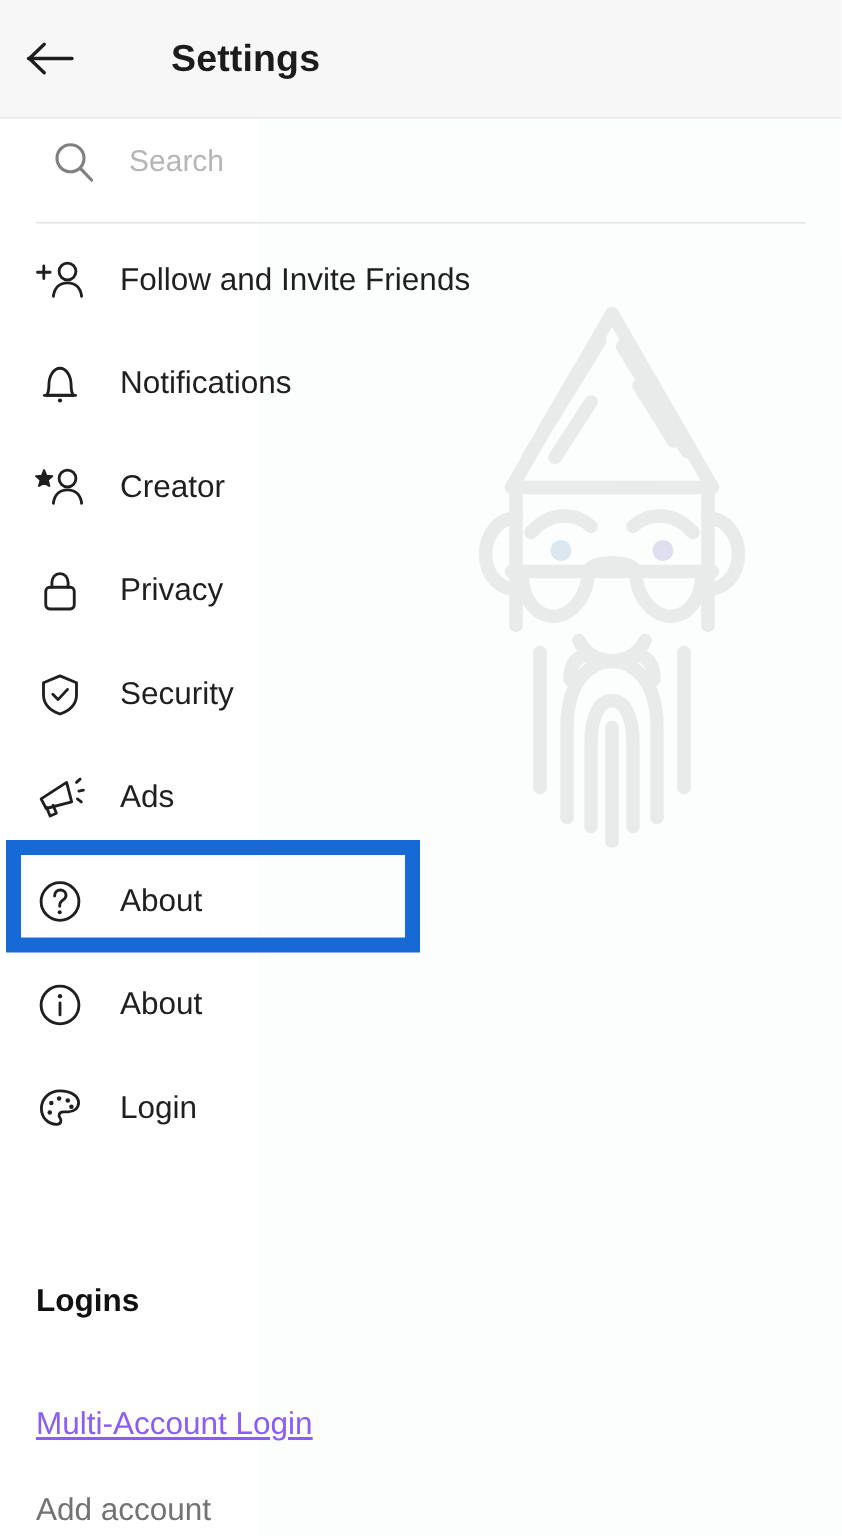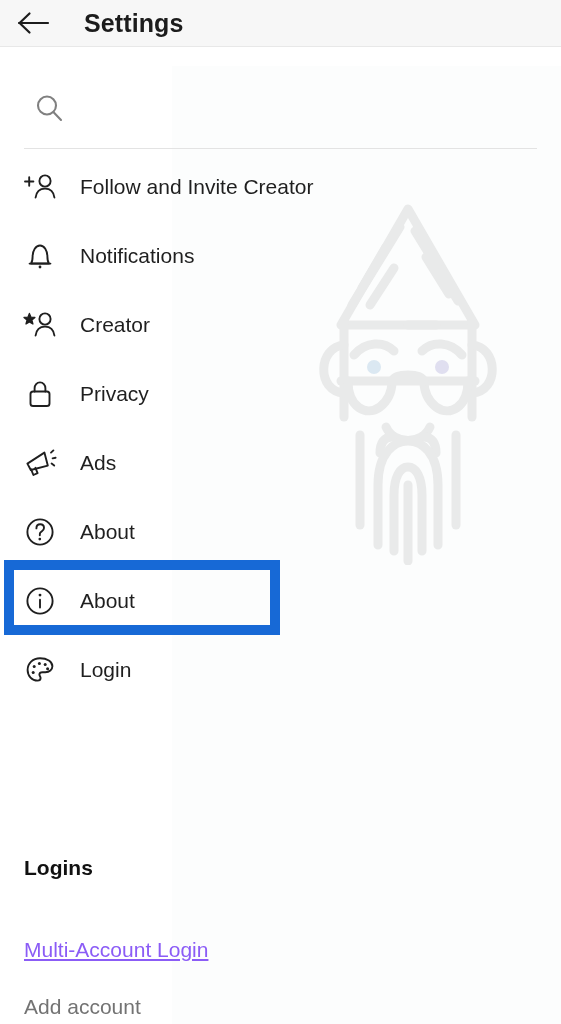--- a/index.html
+++ b/index.html
@@ -16,26 +16,27 @@
     position: relative;
     width: 561px;
     height: 1024px;
     background: #ffffff;
     overflow: hidden;
   }
 
   
   .header {
     position: relative;
-    height: 47px;
+    height: 79px;
     background: #f7f7f7;
     border-bottom: 1px solid #e8e8e8;
     display: flex;
     align-items: center;
     z-index: 5;
+    gap: 30px;
   }
   .back-btn {
     width: 56px;
     height: 56px;
     margin-left: 6px;
     display: flex;
     align-items: center;
     justify-content: center;
     cursor: pointer;
     background: transparent;
@@ -253,34 +254,35 @@
     </svg>
   </div>
 
   <div class="search-row">
     <div class="search-icon-wrap">
       <svg width="30" height="30" viewBox="0 0 30 30" fill="none">
         <circle cx="13" cy="12.5" r="9" stroke="#808080" stroke-width="2.1"></circle>
         <path d="M19.6 19.3 L27 27" stroke="#808080" stroke-width="2.1" stroke-linecap="round"></path>
       </svg>
     </div>
+    <input class="search-input" type="text" placeholder="Search" style="">
   </div>
   <div class="search-underline"></div>
 
   <div class="menu">
 
     <div class="menu-item">
       <span class="menu-icon">
         <svg width="34" height="30" viewBox="0 0 34 30" fill="none" stroke="#1f1f1f" stroke-width="1.9" stroke-linecap="round" stroke-linejoin="round">
           <circle cx="22" cy="9" r="5.6"></circle>
           <path d="M12.6 25.5 C13.4 19.4 17.2 16.6 22 16.6 C26.8 16.6 30.6 19.4 31.4 25.5"></path>
           <path d="M2 9.5 H10.4 M6.2 5.3 V13.7"></path>
         </svg>
       </span>
-      <span class="menu-label">Follow and Invite Creator</span>
+      <span class="menu-label">Follow and Invite Friends</span>
     </div>
 
     <div class="menu-item">
       <span class="menu-icon">
         <svg width="32" height="32" viewBox="0 0 32 32" fill="none" stroke="#1f1f1f" stroke-width="1.9" stroke-linecap="round" stroke-linejoin="round">
           <path d="M7 23.5 C7 23.5 8.6 21.5 8.6 16.6 C8.6 10.6 11.8 5.5 16 5.5 C20.2 5.5 23.4 10.6 23.4 16.6 C23.4 21.5 25 23.5 25 23.5 Z"></path>
           <path d="M5.6 23.6 H26.4"></path>
           <circle cx="16" cy="27" r="1.4" fill="#1f1f1f" stroke="none"></circle>
         </svg>
       </span>
@@ -301,20 +303,29 @@
     <div class="menu-item">
       <span class="menu-icon">
         <svg width="30" height="32" viewBox="0 0 30 32" fill="none" stroke="#1f1f1f" stroke-width="1.9" stroke-linecap="round" stroke-linejoin="round">
           <rect x="5.5" y="13.5" width="19" height="14.5" rx="2.6"></rect>
           <path d="M9.6 13.5 V10.2 C9.6 7 11.9 4.4 15 4.4 C18.1 4.4 20.4 7 20.4 10.2 V13.5"></path>
         </svg>
       </span>
       <span class="menu-label">Privacy</span>
     </div>
 
+    <div class="menu-item">
+      <span class="menu-icon">
+        <svg width="32" height="32" viewBox="0 0 32 32" fill="none" stroke="#1f1f1f" stroke-width="1.9" stroke-linecap="round" stroke-linejoin="round">
+          <path d="M16 3.6 L27 8.2 V16.2 C27 22.6 22.4 26.8 16 29 C9.6 26.8 5 22.6 5 16.2 V8.2 Z"></path>
+          <path d="M11.2 15.8 L14.7 19.4 L21 12.6"></path>
+        </svg>
+      </span>
+      <span class="menu-label">Security</span>
+    </div>
 
     <div class="menu-item">
       <span class="menu-icon">
         <svg width="34" height="30" viewBox="0 0 34 30" fill="none" stroke="#1f1f1f" stroke-width="1.9" stroke-linecap="round" stroke-linejoin="round">
           <path d="M4.4 15.6 L21.4 4.6 L24.8 17.6 L7.8 22 Z"></path>
           <path d="M8 21.2 L10.4 27 L14.6 25.2 L12.4 19.8"></path>
           <path d="M28 4.6 L30.4 2.4 M29.6 10.4 L32.6 9.8 M28.6 15.6 L31.2 17.6"></path>
         </svg>
       </span>
       <span class="menu-label">Ads</span>

